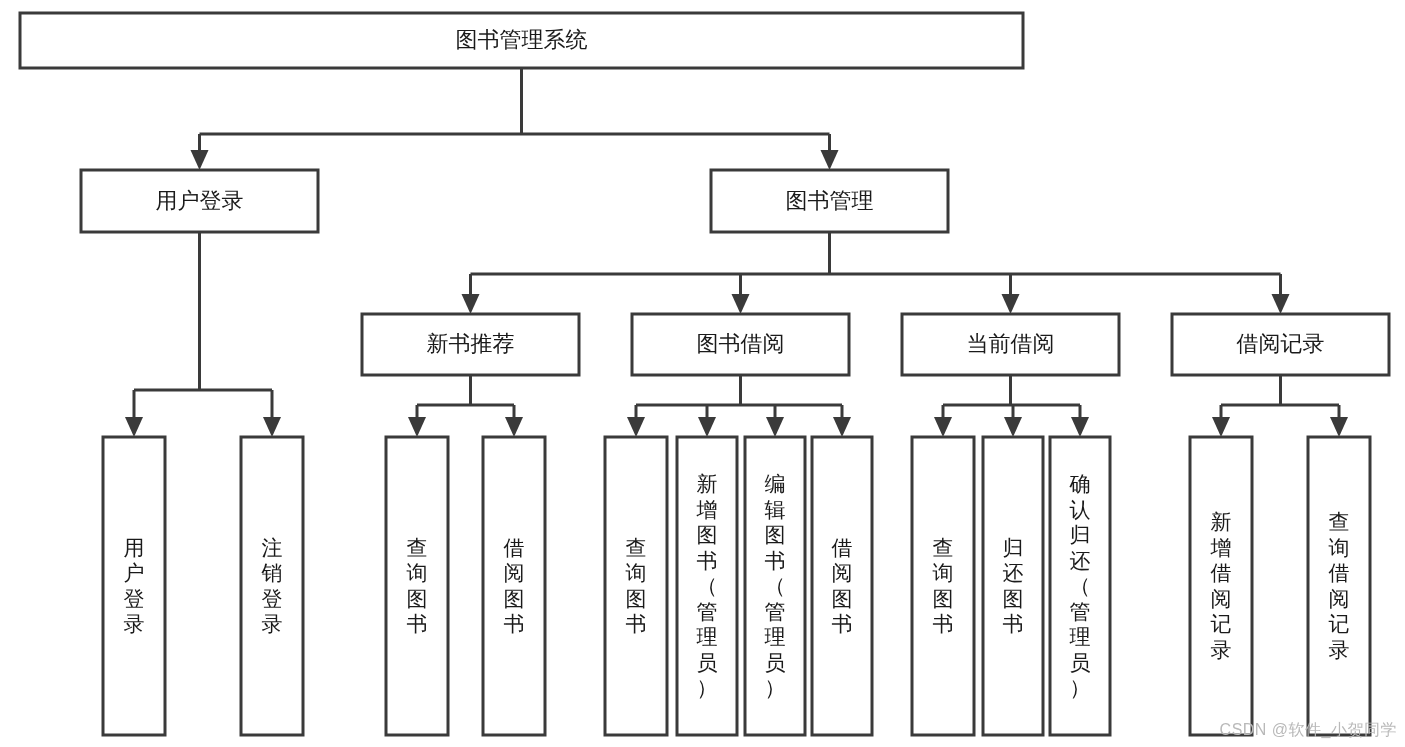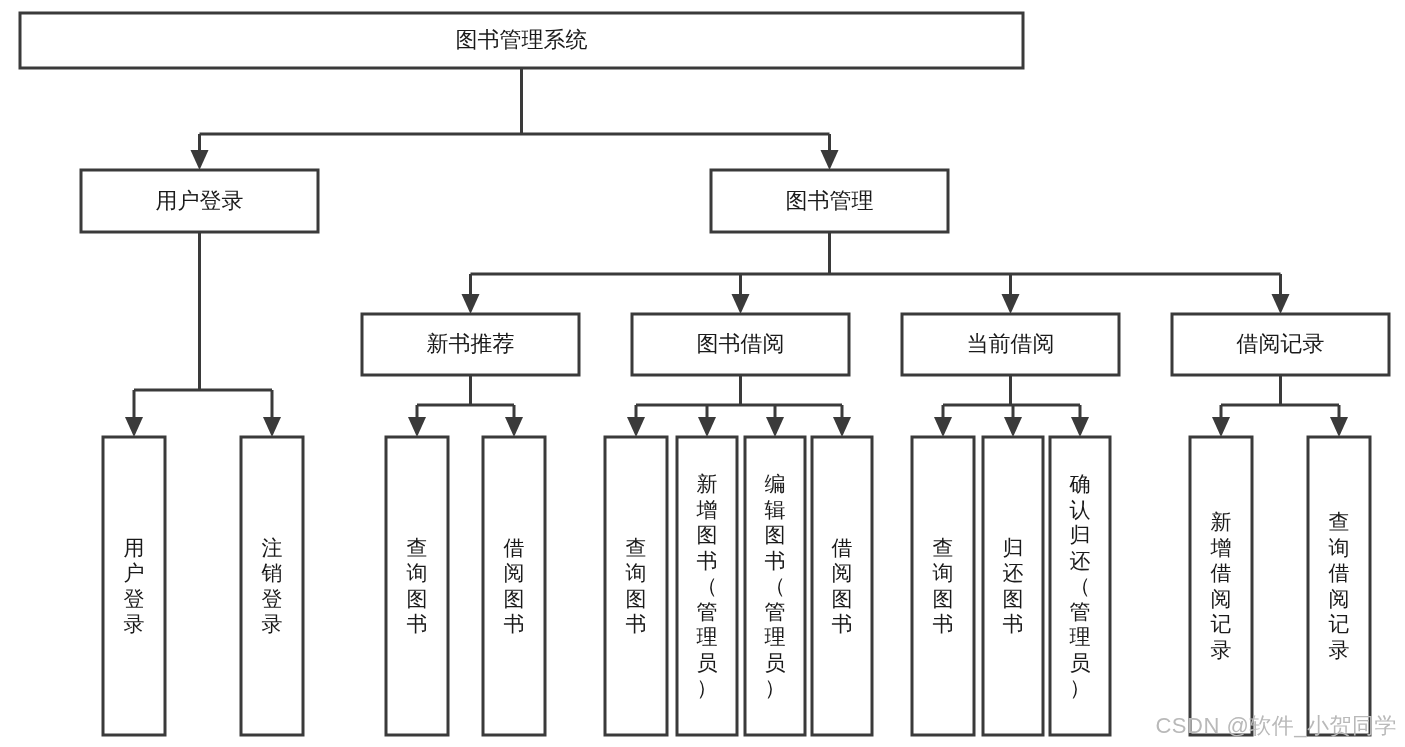--- a/index.html
+++ b/index.html
@@ -19,21 +19,21 @@
     text-anchor:middle;dominant-baseline:middle;
   }
   .vert-label{
     font-family:"Liberation Sans","DejaVu Sans",sans-serif;
     font-size:21px;fill:#1a1a1a;
     text-anchor:middle;
   }
   .watermark{
     position:absolute;right:8px;bottom:6px;
     font-family:"Liberation Sans","DejaVu Sans",sans-serif;
-    font-size:22px;color:#b9b9b9;
+    font-size:16px;color:#b9b9b9;
     white-space:nowrap;pointer-events:none;
     letter-spacing:0.5px;
     text-align:right;
   }
 </style>
 </head>
 <body>
 
 <svg id="diagram" viewBox="0 0 1405 747" xmlns="http://www.w3.org/2000/svg">
   <g id="links">

